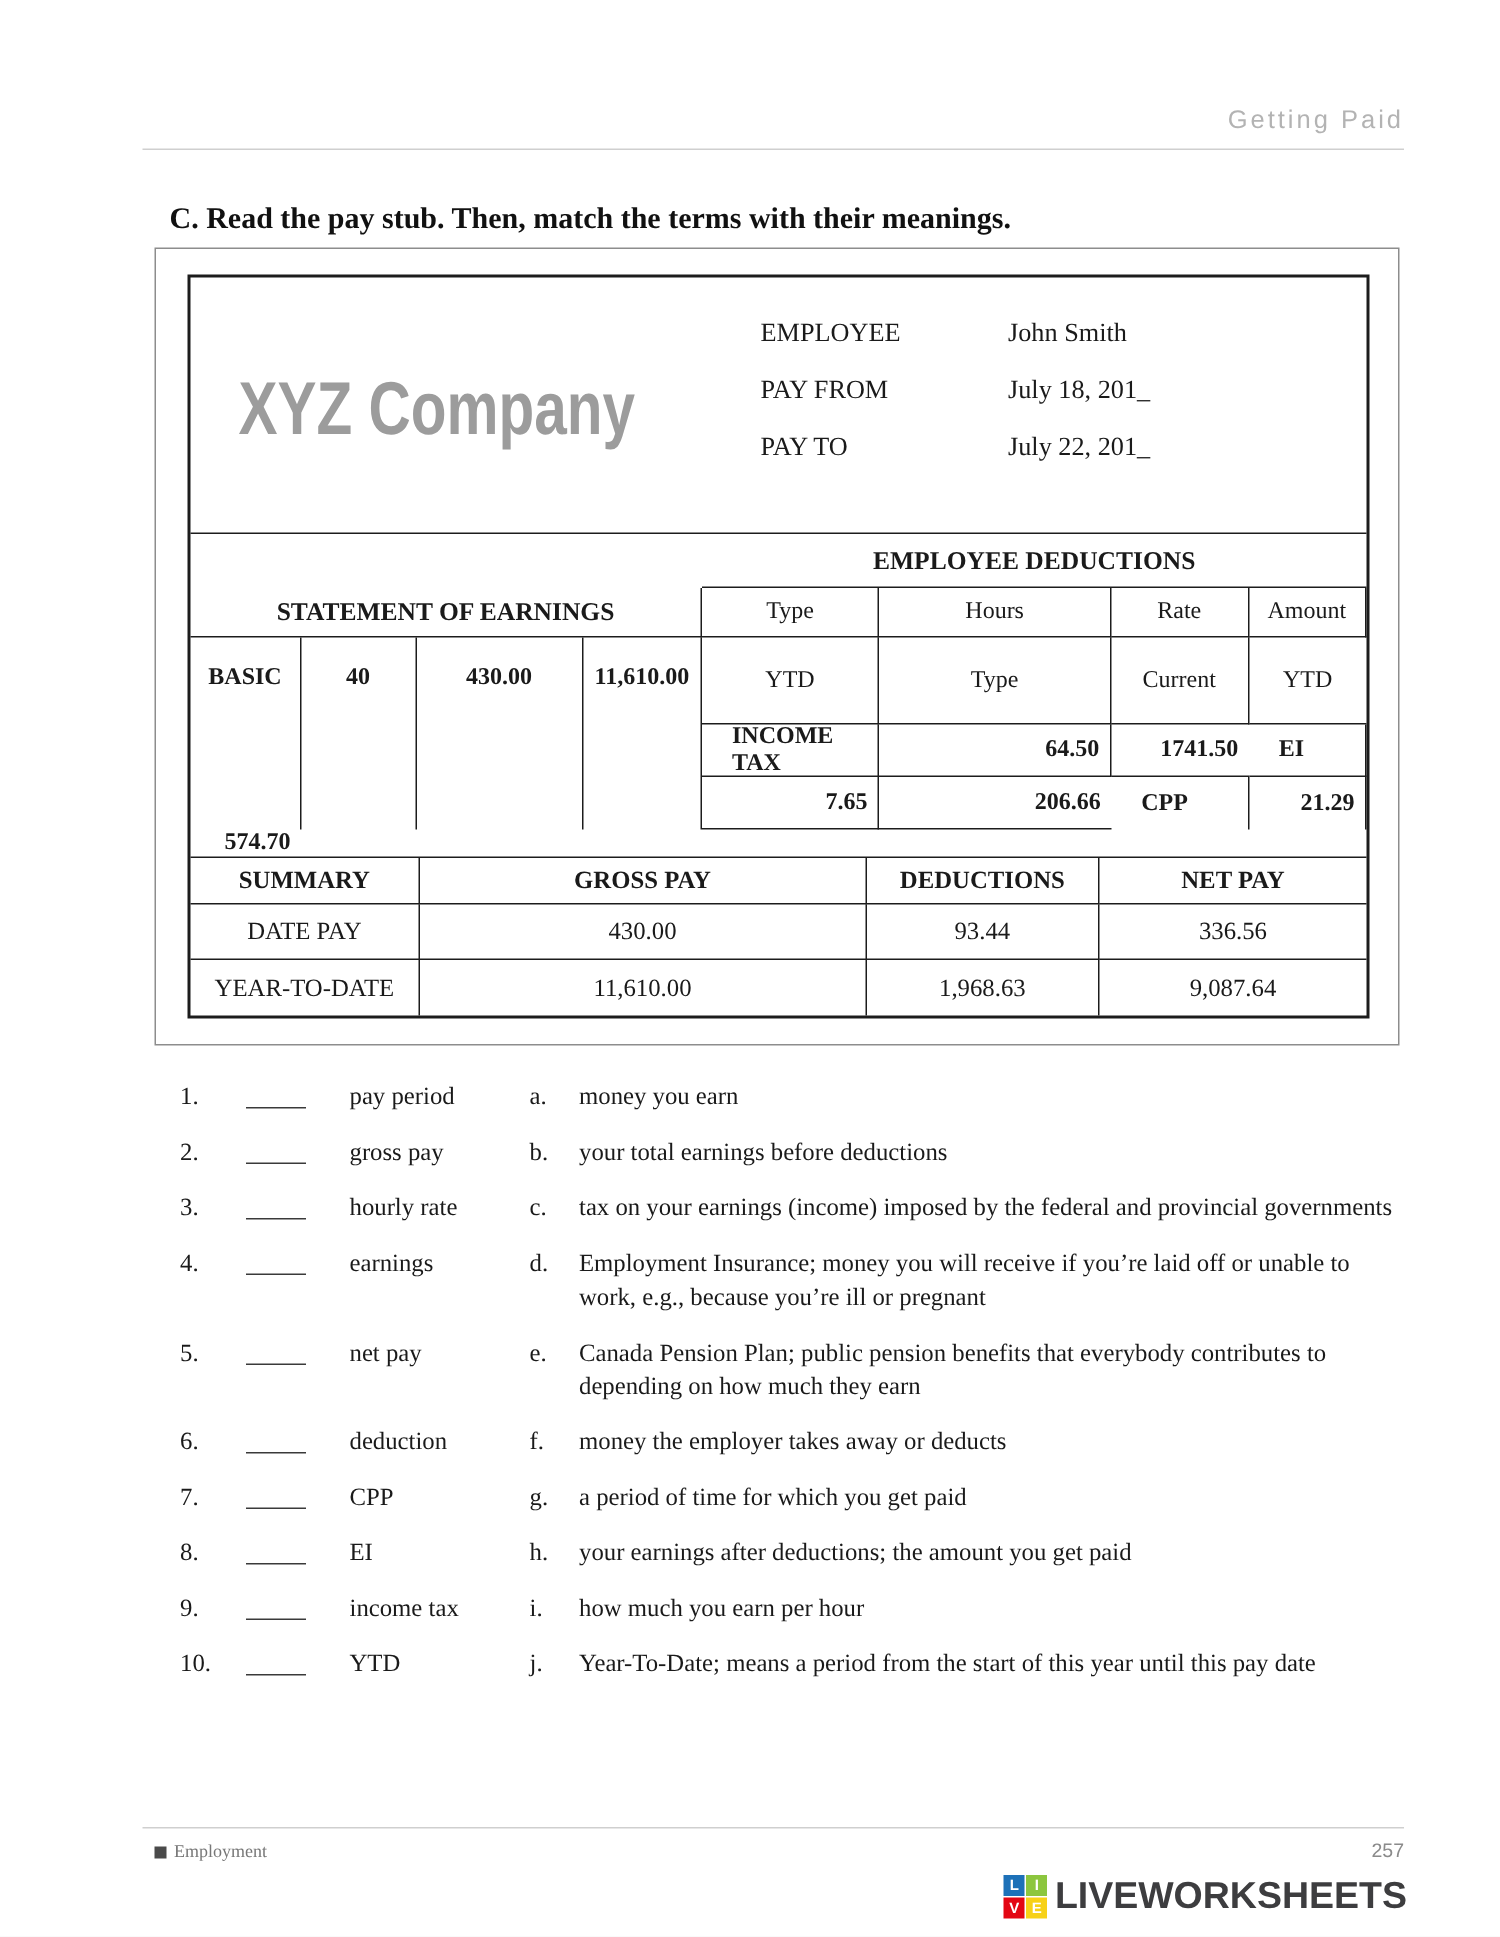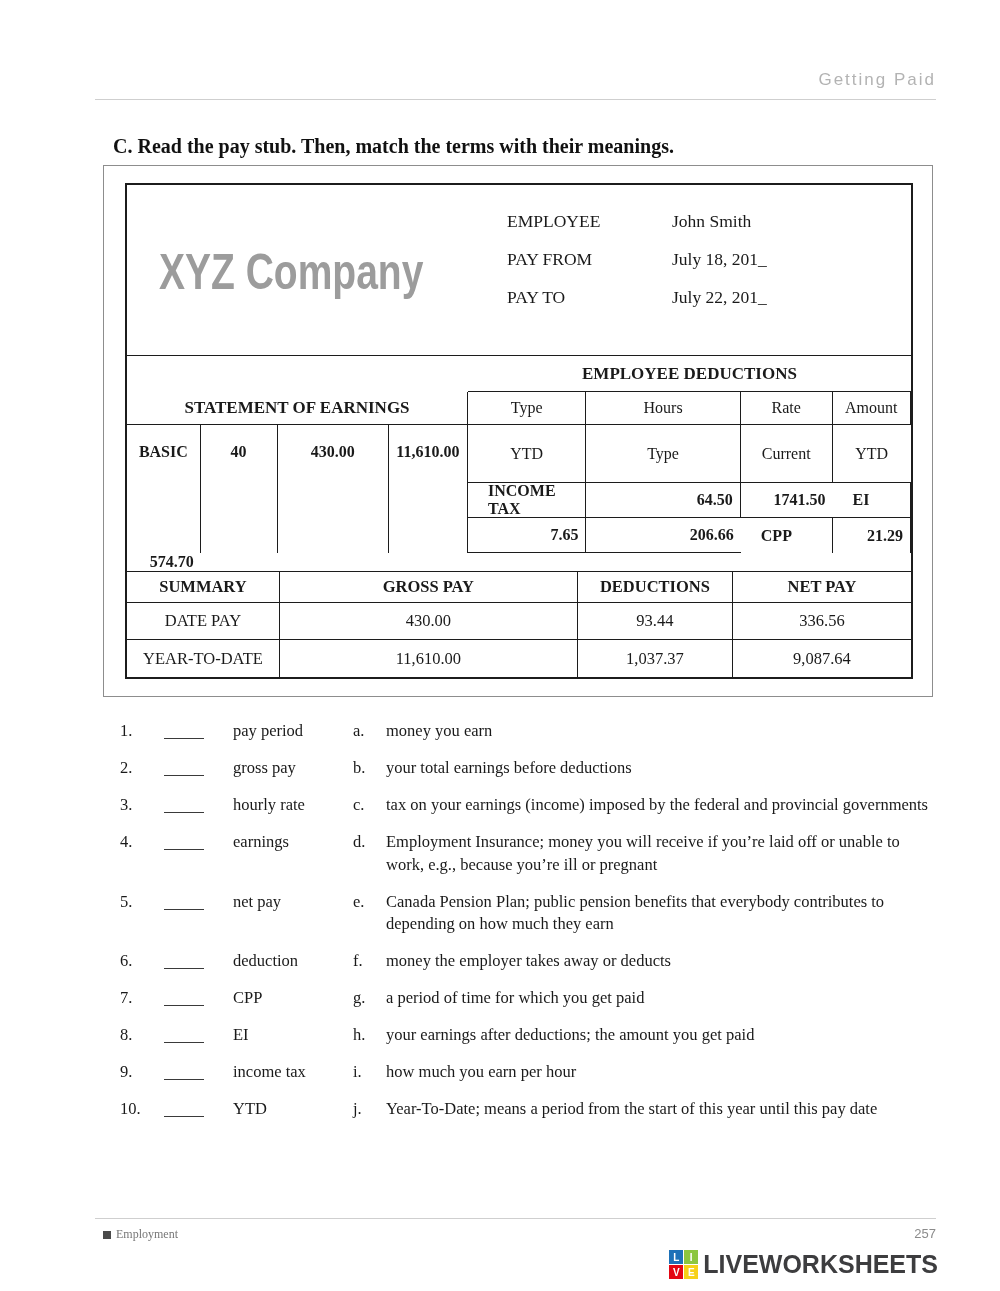--- a/index.html
+++ b/index.html
@@ -178,21 +178,21 @@
         <div class="s head">DEDUCTIONS</div>
         <div class="s head noR">NET PAY</div>
 
         <div class="s">DATE PAY</div>
         <div class="s">430.00</div>
         <div class="s">93.44</div>
         <div class="s noR">336.56</div>
 
         <div class="s noB">YEAR-TO-DATE</div>
         <div class="s noB">11,610.00</div>
-        <div class="s noB">1,037.37</div>
+        <div class="s noB">1,968.63</div>
         <div class="s noR noB">9,087.64</div>
       </div>
 
     </div>
   </div>
 
   <div class="match">
 
     <div class="match-row">
       <span class="m-num">1.</span>

